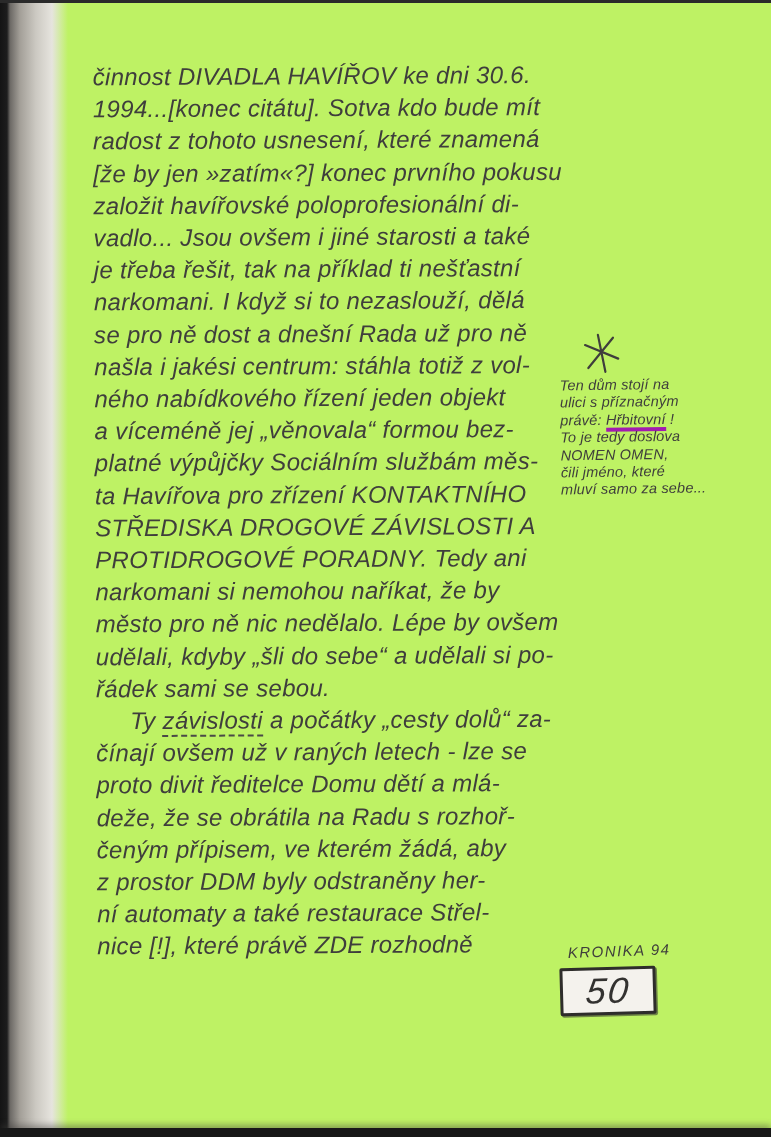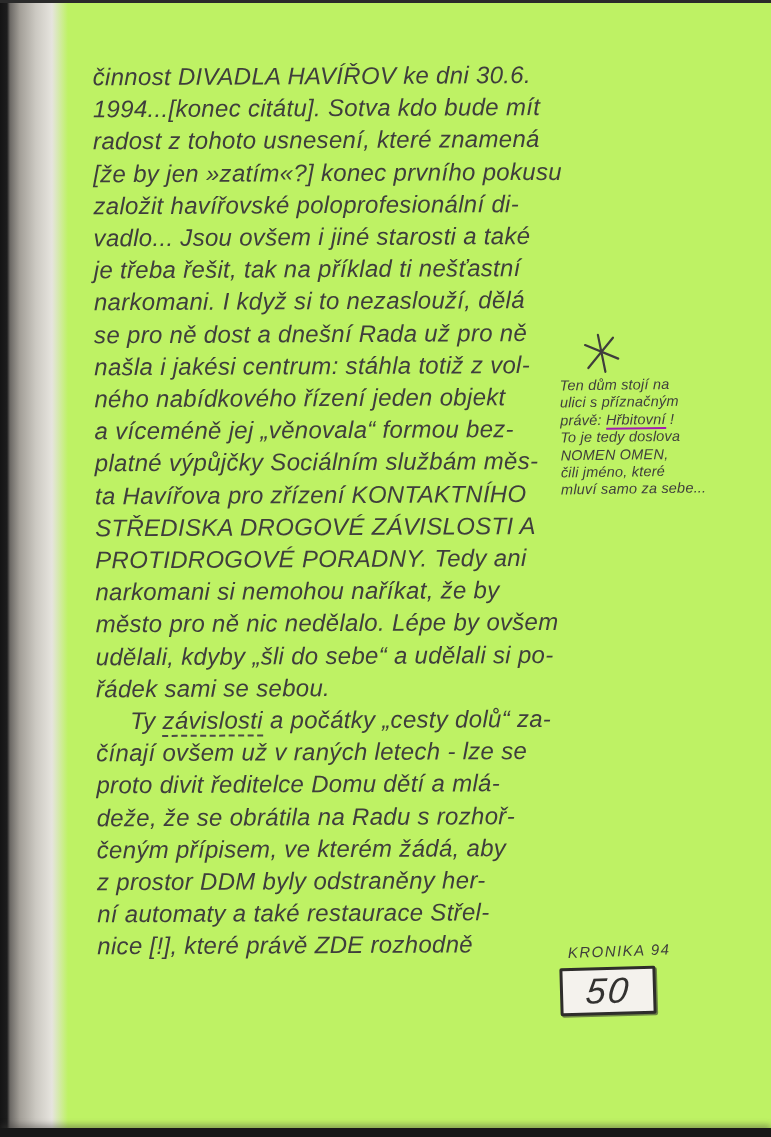--- a/index.html
+++ b/index.html
@@ -31,21 +31,21 @@
     position: absolute; left: 95px; top: 60px; width: 490px;
     font-style: italic;
     font-size: 24px; line-height: 32.2px;
     letter-spacing: .3px;
     color: #3f3e3c;
     white-space: nowrap;
     transform: rotate(-0.3deg);
   }
   .main-text .line.indent { padding-left: 34px; }
   .u-dashed { border-bottom: 2px dashed #4a4947; padding-bottom: 1px; }
-  .u-solid  { border-bottom: 2px solid #a21caf; }
+  .u-solid  { border-bottom: 4px solid #a21caf; }
   
   .margin-note {
     position: absolute; left: 560px; top: 330px; width: 206px;
     color: #3f3e3c; font-style: italic;
     transform: rotate(-0.8deg);
   }
   .star { height: 46px; padding-left: 20px; }
   .note-line {
     font-size: 14.5px; line-height: 17.4px;
     letter-spacing: .2px; white-space: nowrap;

